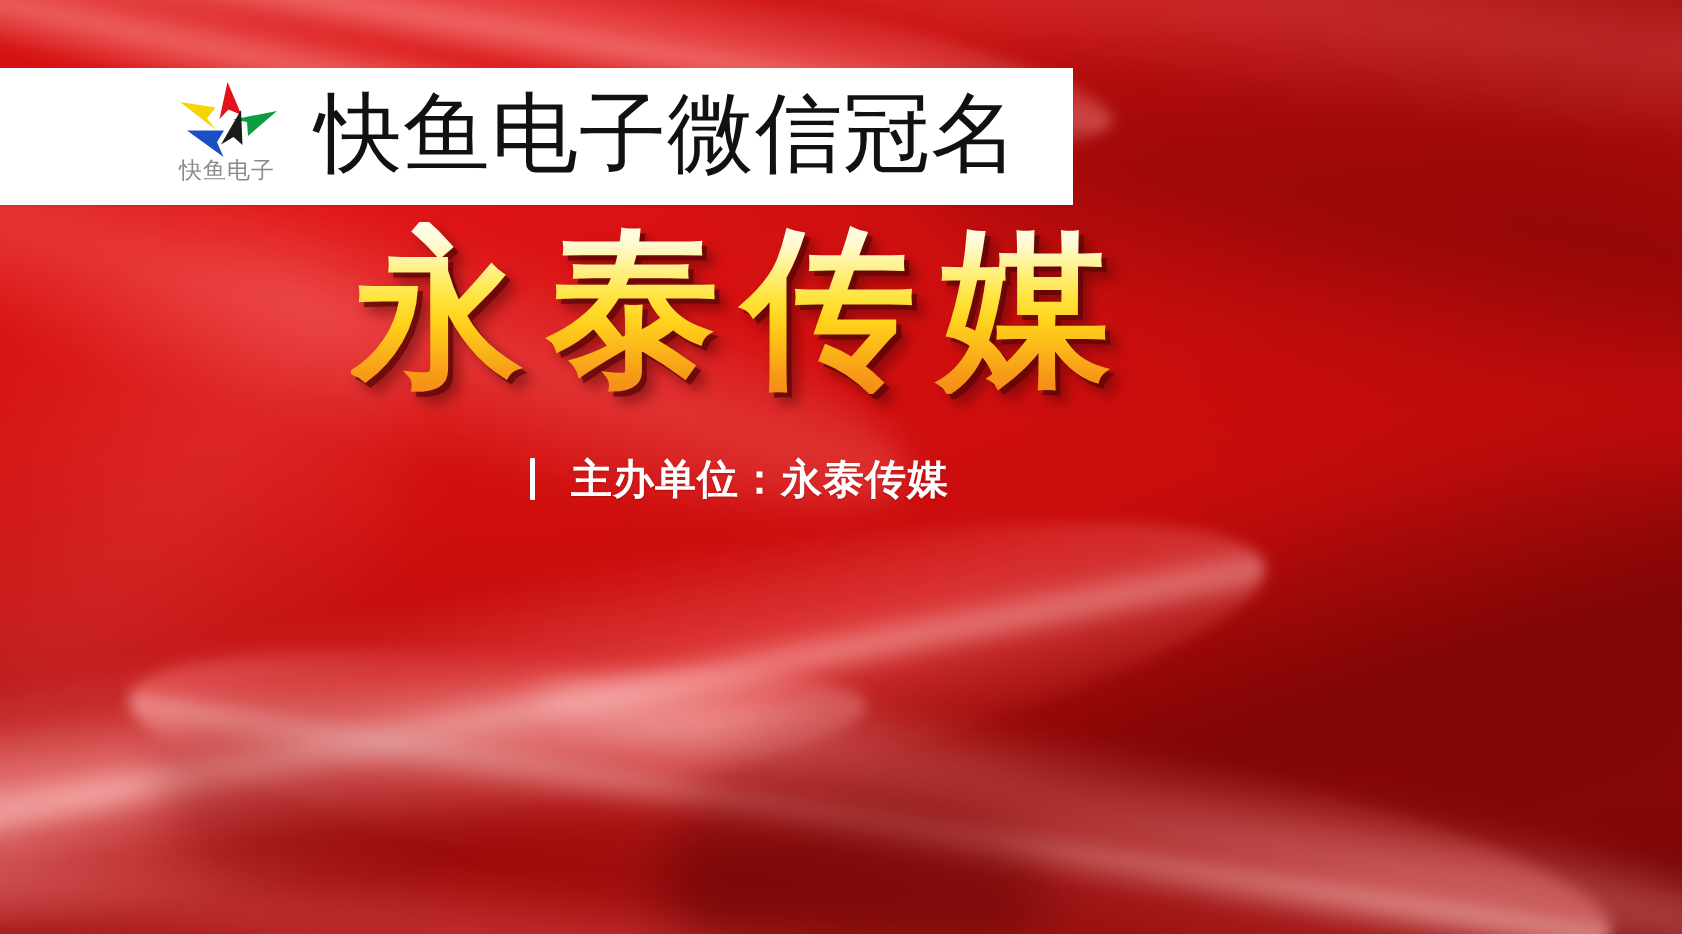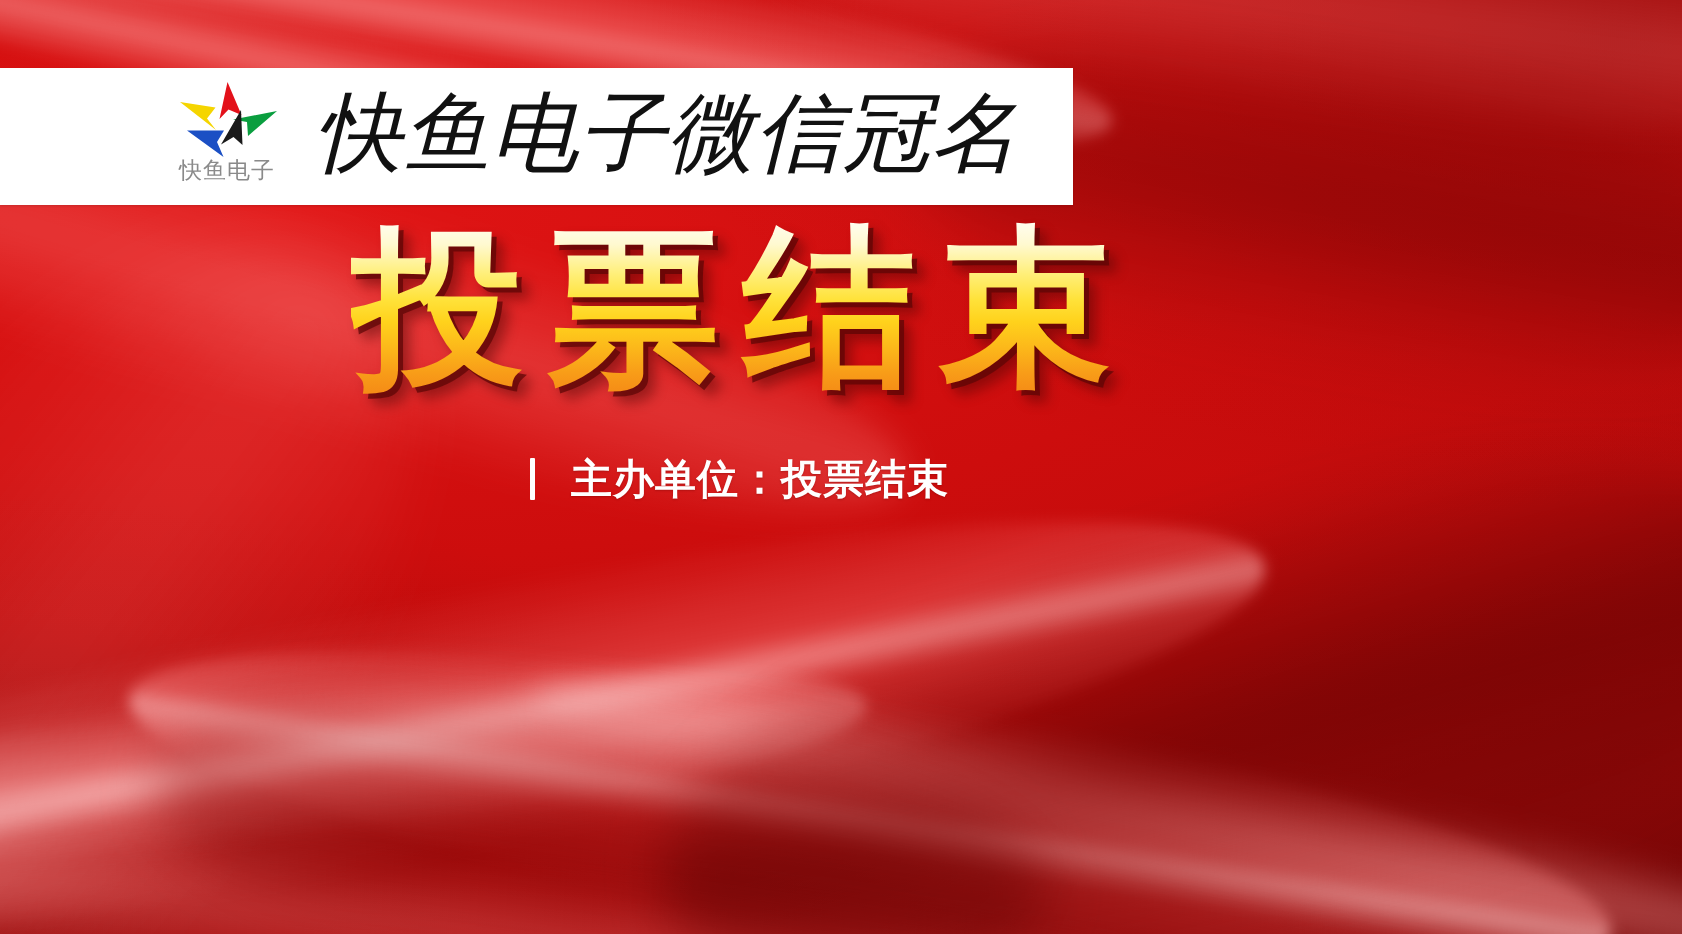--- a/index.html
+++ b/index.html
@@ -235,21 +235,20 @@
   .banner-title {
     margin-left: 18px;
     font-size: 87px;
     line-height: 1;
     color: #111111;
     font-weight: 400;
     letter-spacing: 1px;
     white-space: nowrap;
     position: relative;
     top: -3px;
-    font-style: italic;
   }
 
   
   .headline-wrap {
     position: absolute;
     left: 0;
     top: 222px;
     width: 1682px;
     text-align: center;
     z-index: 12;
@@ -352,23 +351,23 @@
 
         <path d="M84 36 L85.5 71 L76.5 63 L64 70.5 Z" fill="#1a1a1a"></path>
       </svg>
       <div class="logo-word">快鱼电子</div>
     </div>
 
     <div class="banner-title">快鱼电子微信冠名</div>
   </div>
 
   <div class="headline-wrap">
-    <div class="headline">投票结束</div>
+    <div class="headline">永泰传媒</div>
   </div>
 
   <div class="info">
     <div class="info-rule"></div>
     <div class="info-lines">
-      <div class="info-line">主办单位：投票结束</div>
+      <div class="info-line">主办单位：永泰传媒</div>
     </div>
   </div>
 
 </div>
 
 </body></html>

